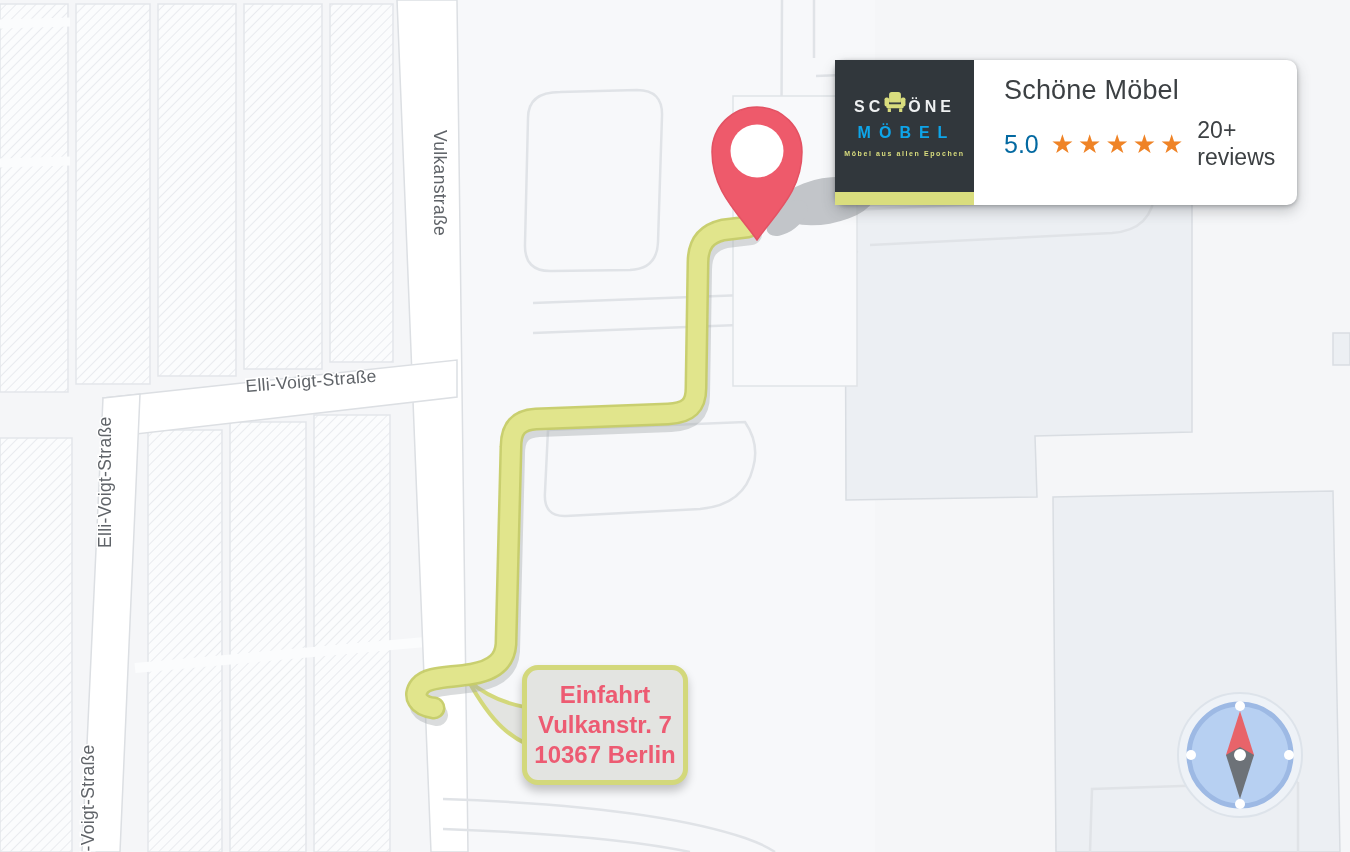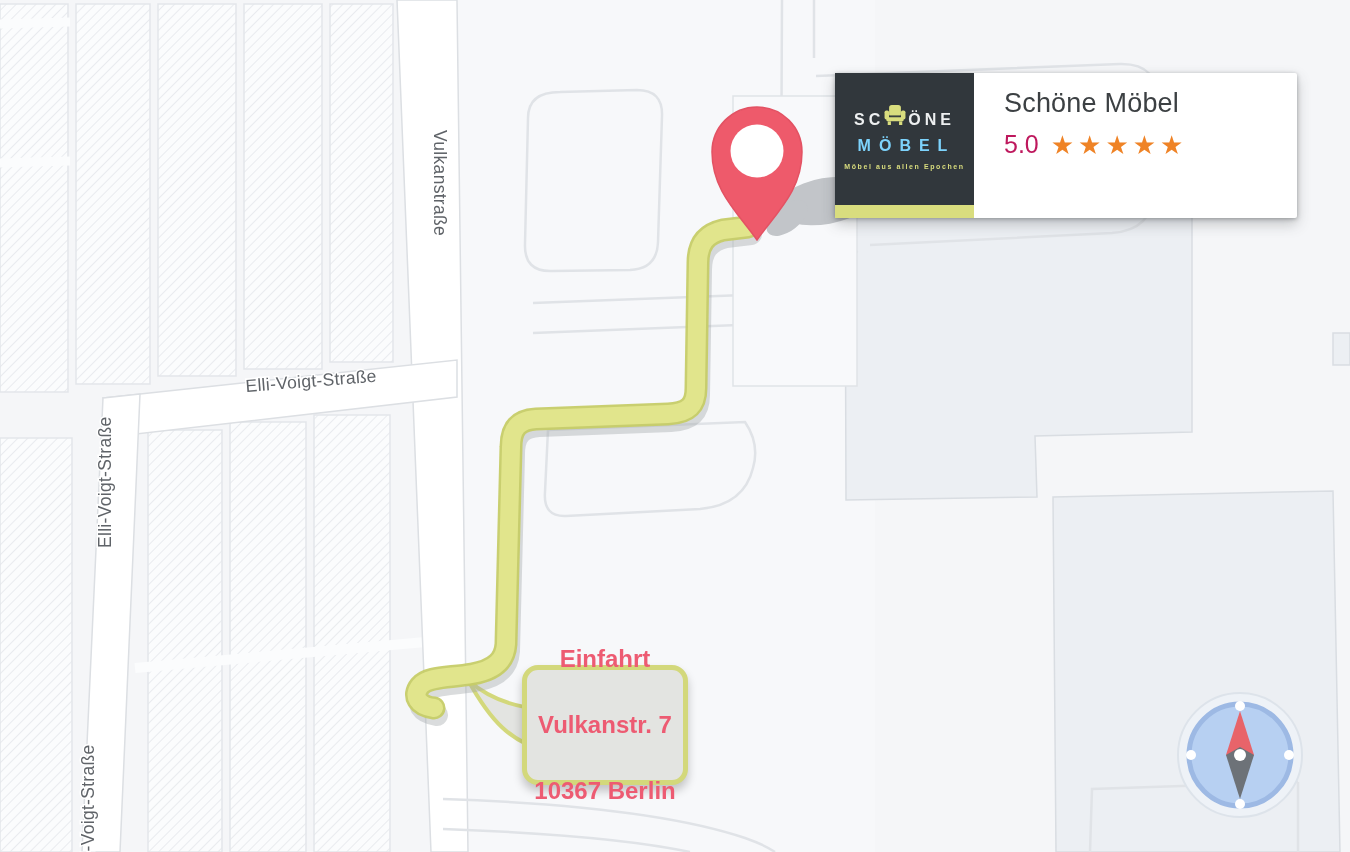--- a/index.html
+++ b/index.html
@@ -5,56 +5,55 @@
   html,body{margin:0;padding:0;background:#e8eaed;}
   #stage{
     position:relative;width:1350px;height:852px;overflow:hidden;
     background:#f4f5f7;font-family:"Liberation Sans",sans-serif;
     -webkit-font-smoothing:antialiased;
   }
   #mapsvg{position:absolute;left:0;top:0;}
 
   
   .card{
-    position:absolute;left:835px;top:73px;width:462px;height:145px;
-    background:#ffffff;border-radius:2px;display:flex;
+    position:absolute;left:835px;top:60px;width:462px;height:145px;
+    background:#ffffff;border-radius:10px;display:flex;
     box-shadow:0 1px 4px rgba(60,64,67,.4),0 6px 14px rgba(60,64,67,.28);
   }
   .logo{
     position:relative;width:139px;flex:0 0 139px;background:#31373c;
     display:flex;flex-direction:column;align-items:center;justify-content:flex-start;
     padding-top:32px;box-sizing:border-box;overflow:hidden;
   }
   .logo-strip{position:absolute;left:0;right:0;bottom:0;height:13px;background:#d9dd7e;}
   .logo-line1{display:flex;align-items:flex-end;color:#eef0f1;font-size:16px;
     font-weight:600;letter-spacing:4px;line-height:16px;}
   .logo-line1 .chair{margin:0 2px 0 0;}
-  .logo-line2{color:#7dd3fc;font-size:16px;font-weight:600;letter-spacing:8px;
+  .logo-line2{color:#0ea5e9;font-size:16px;font-weight:600;letter-spacing:8px;
     margin-top:9px;text-indent:4px;}
   .logo-tagline{color:#d9dd7e;font-size:7px;font-weight:700;letter-spacing:1.6px;margin-top:8px;}
   .card-right{padding:15px 8px 0 30px;}
   .card-title{font-size:27px;color:#3c4043;letter-spacing:.2px;}
   .rating-row{margin-top:11px;display:flex;align-items:center;}
-  .rating-value{color:#be185d;font-size:25px;}
+  .rating-value{color:#0369a1;font-size:25px;}
   .stars{color:#ef8326;font-size:26px;letter-spacing:4px;margin-left:12px;line-height:26px;}
   .reviews{color:#3c4043;font-size:23px;margin-left:10px;}
 
   
   .lager-label{
     position:absolute;left:729px;top:238px;width:92px;height:65px;
     background:rgba(205,207,209,.88);color:#e64d62;font-weight:700;
     font-size:27px;line-height:31px;text-align:center;padding-top:2px;box-sizing:border-box;
   }
   .callout{
     position:absolute;left:522px;top:665px;width:166px;height:120px;
     background:#e3e4e1;border:5px solid #d3d87b;border-radius:16px;box-sizing:border-box;
     display:flex;flex-direction:column;justify-content:center;text-align:center;
     color:#ed5b72;font-weight:700;font-size:24px;line-height:30px;
     box-shadow:0 6px 10px rgba(0,0,0,.22);
-    gap:36px;
   }
   .compass{position:absolute;left:1176px;top:691px;width:128px;height:128px;}
 </style>
 </head>
 <body>
 <div id="stage">
 
 <svg id="mapsvg" width="1350" height="852" viewBox="0 0 1350 852">
   <defs>
     <pattern id="hatch" width="7" height="7" patternUnits="userSpaceOnUse" patternTransform="rotate(45)">
@@ -169,20 +168,21 @@
     </div>
     <div class="logo-line2">MÖBEL</div>
     <div class="logo-tagline">Möbel aus allen Epochen</div>
     <div class="logo-strip"></div>
   </div>
   <div class="card-right">
     <div class="card-title">Schöne Möbel</div>
     <div class="rating-row">
       <span class="rating-value">5.0</span>
       <span class="stars">★★★★★</span>
+      <span class="reviews">20+ reviews</span>
     </div>
   </div>
 </div>
 
 <div class="compass">
   <svg width="128" height="128" viewBox="0 0 128 128">
     <circle cx="64" cy="64" r="62" fill="#eef2f7" stroke="#dde3ea" stroke-width="2"></circle>
     <circle cx="64" cy="64" r="51" fill="#b7d0f2" stroke="#9db9e4" stroke-width="5"></circle>
     <g fill="#ffffff">
       <circle cx="64" cy="15" r="5"></circle>

